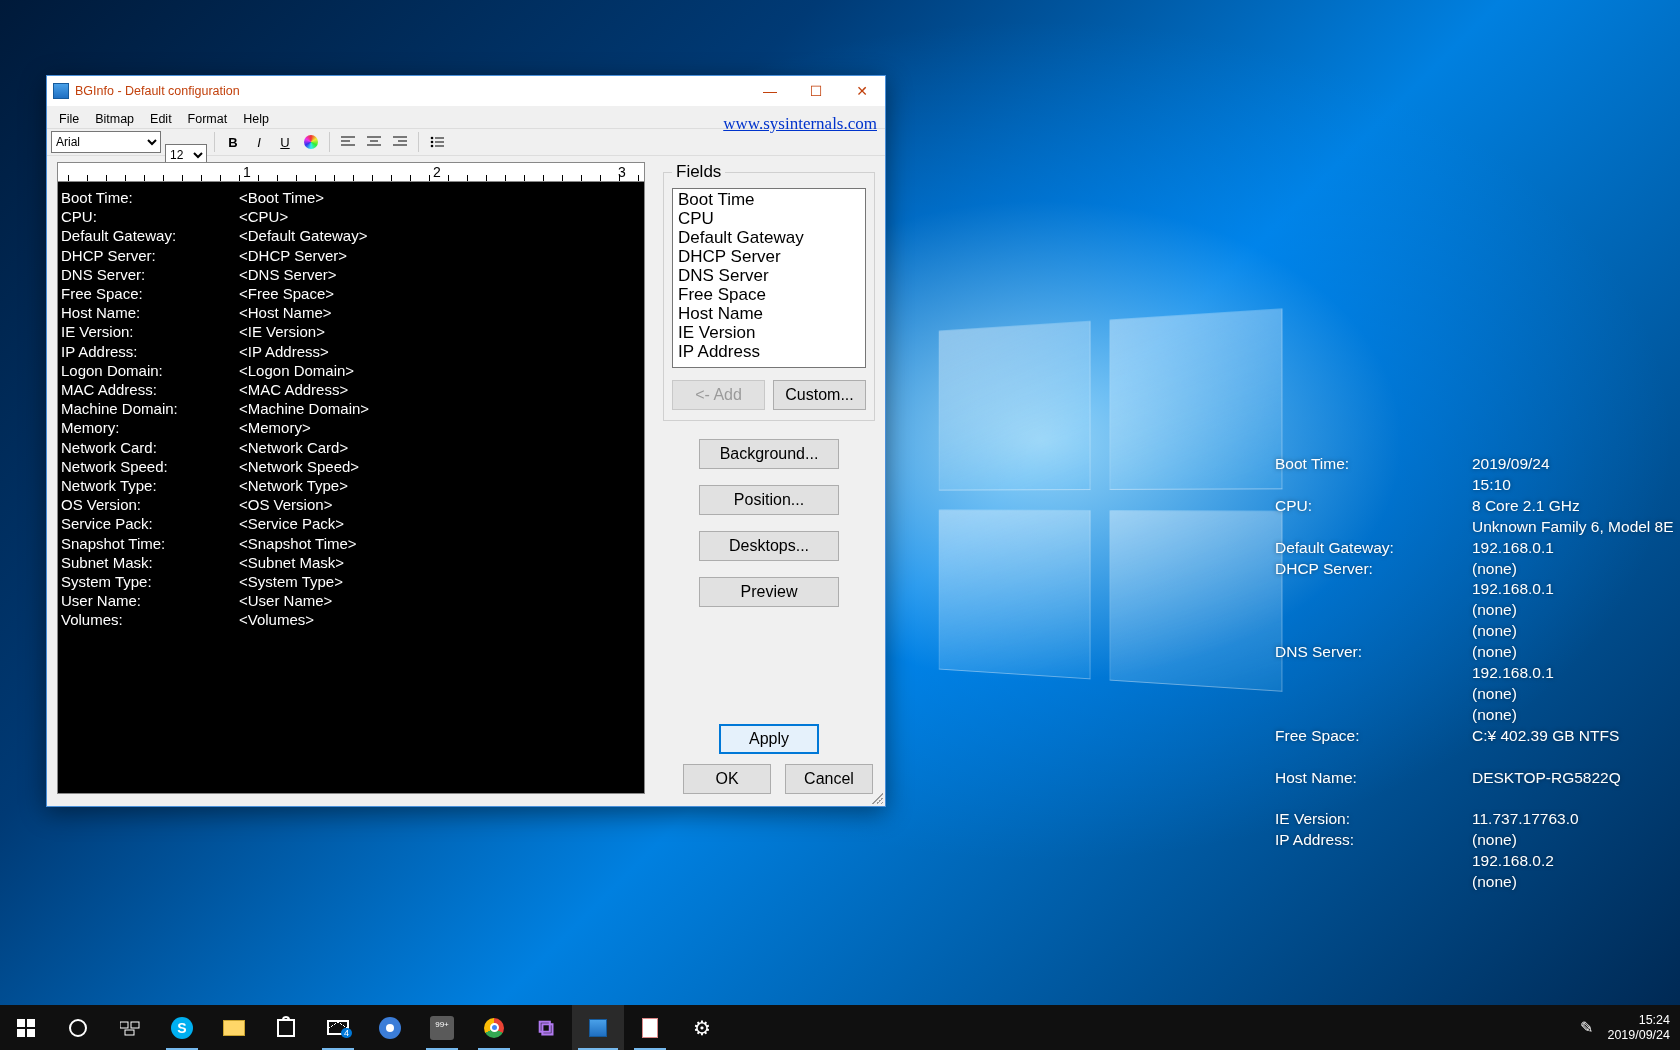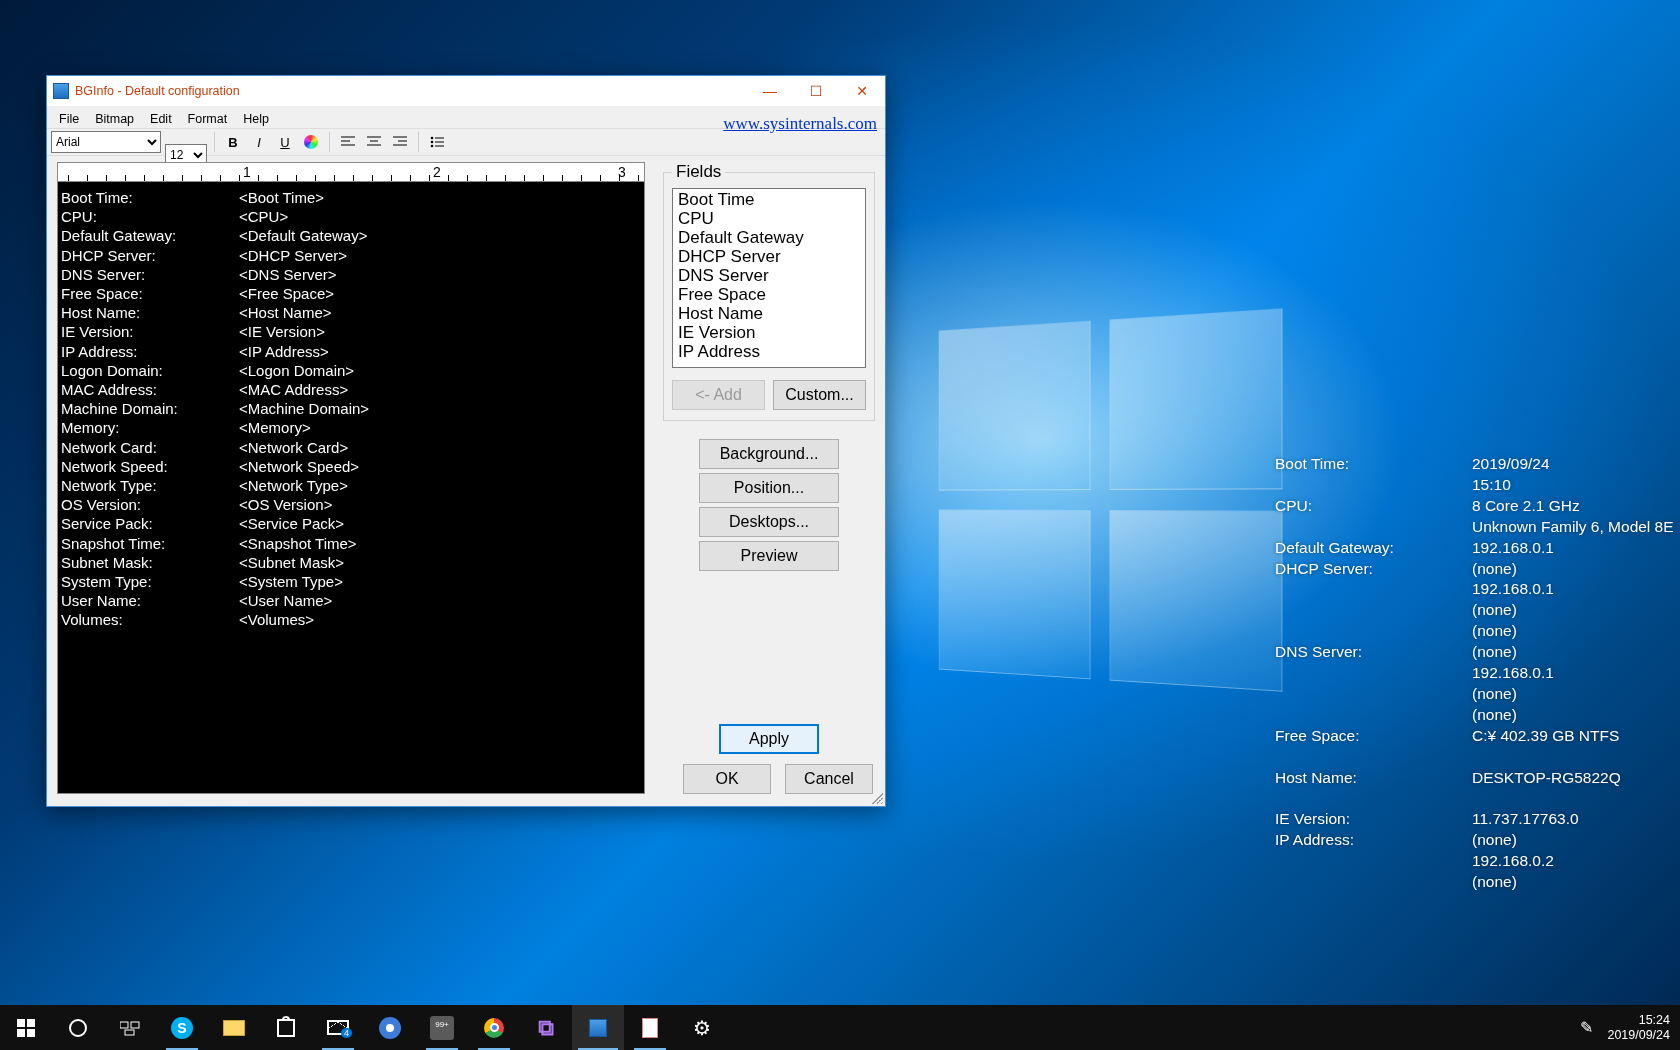--- a/index.html
+++ b/index.html
@@ -109,21 +109,21 @@
     font-size:17px; font-family:Arial; line-height:19px; padding:1px;
   }
   .fields-list div { padding: 0 4px; white-space:nowrap; }
   .btn-row { display:flex; gap:8px; margin-top:12px; }
   button.win {
     font-size:16px; font-family:Arial; background:#e1e1e1;
     border:1px solid #adadad; height:30px; cursor:pointer;
   }
   button.win:disabled { color:#9a9a9a; background:#e1e1e1; border-color:#c8c8c8; cursor:default; }
   .btn-row button.win { flex:1; }
-  .mid-buttons { display:flex; flex-direction:column; gap:4px; align-items:center; padding: 8px 16px; }
+  .mid-buttons { display:flex; flex-direction:column; gap:16px; align-items:center; padding: 8px 16px; }
   .mid-buttons button.win { width: 140px; }
   .apply-btn { border:2px solid #0078d7 !important; background:#e5f1fb !important; }
   .bottom-btns { display:flex; gap:14px; justify-content:flex-end; padding: 0 2px; }
   .bottom-btns button.win { width: 88px; }
   .resize-grip {
     position:absolute; right:2px; bottom:2px; width:14px; height:14px;
     background:
       linear-gradient(135deg, transparent 60%, #999 60% 65%, transparent 65% 75%, #999 75% 80%, transparent 80% 90%, #999 90% 95%, transparent 95%);
   }
 

